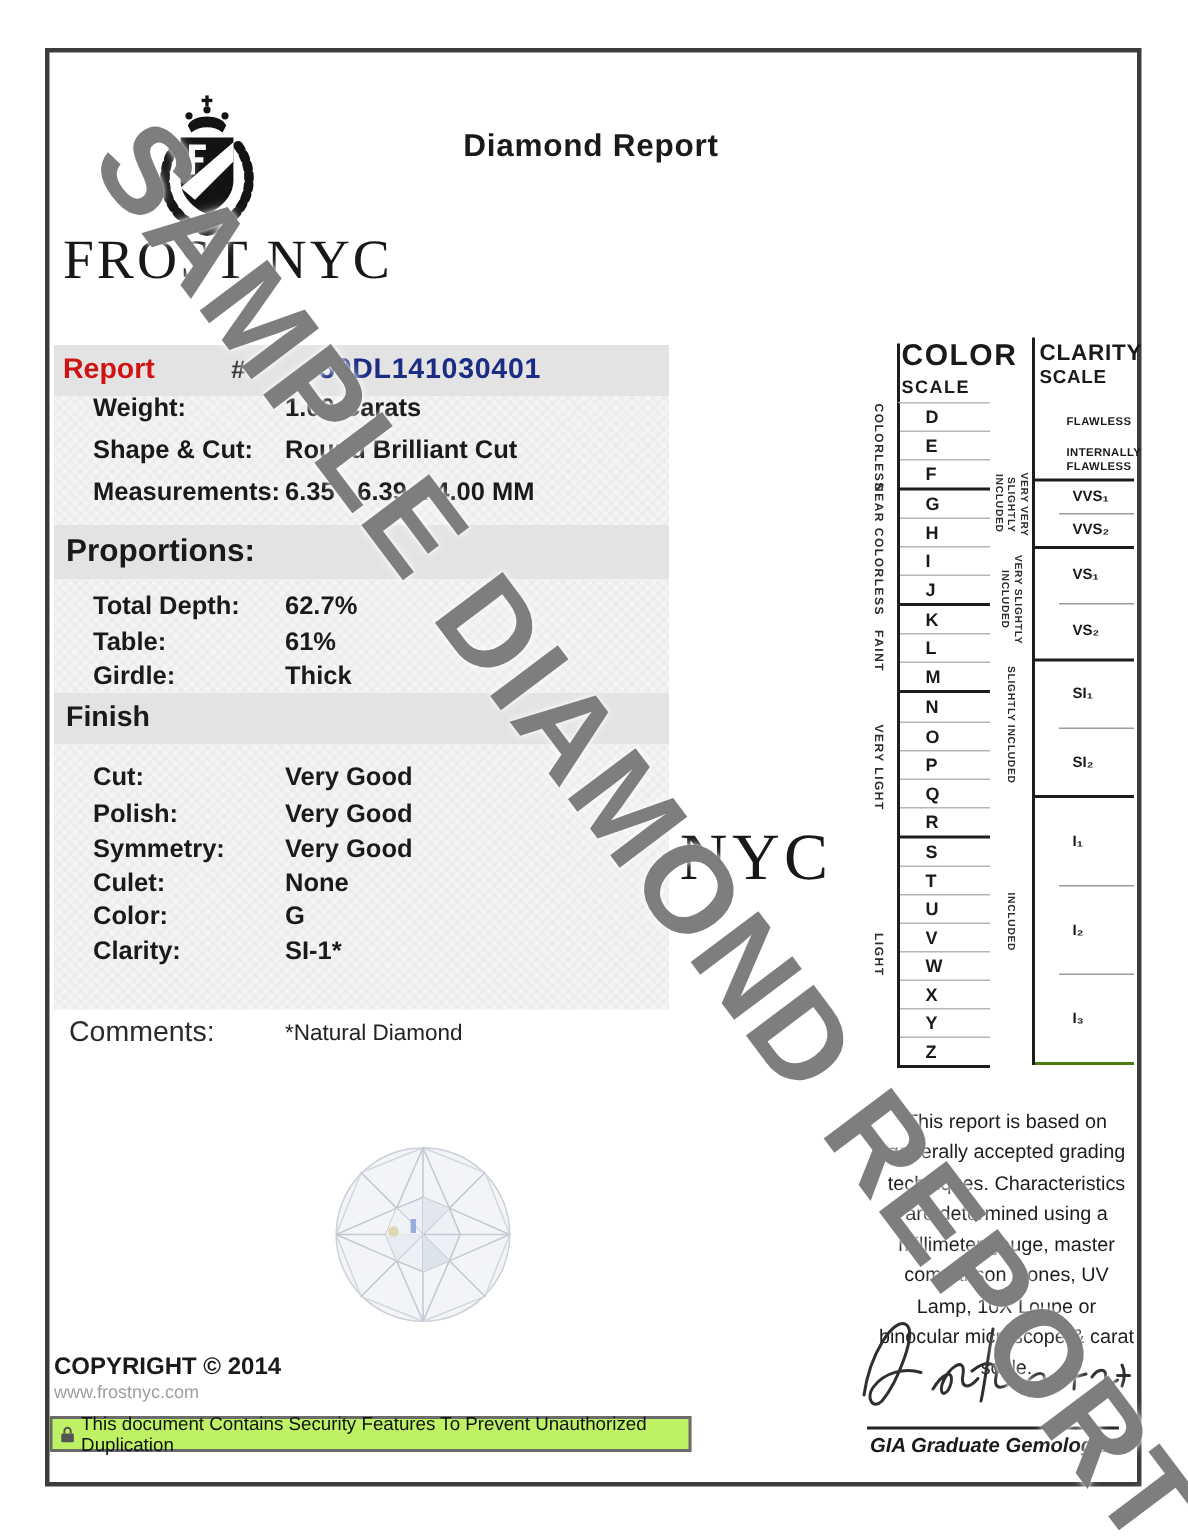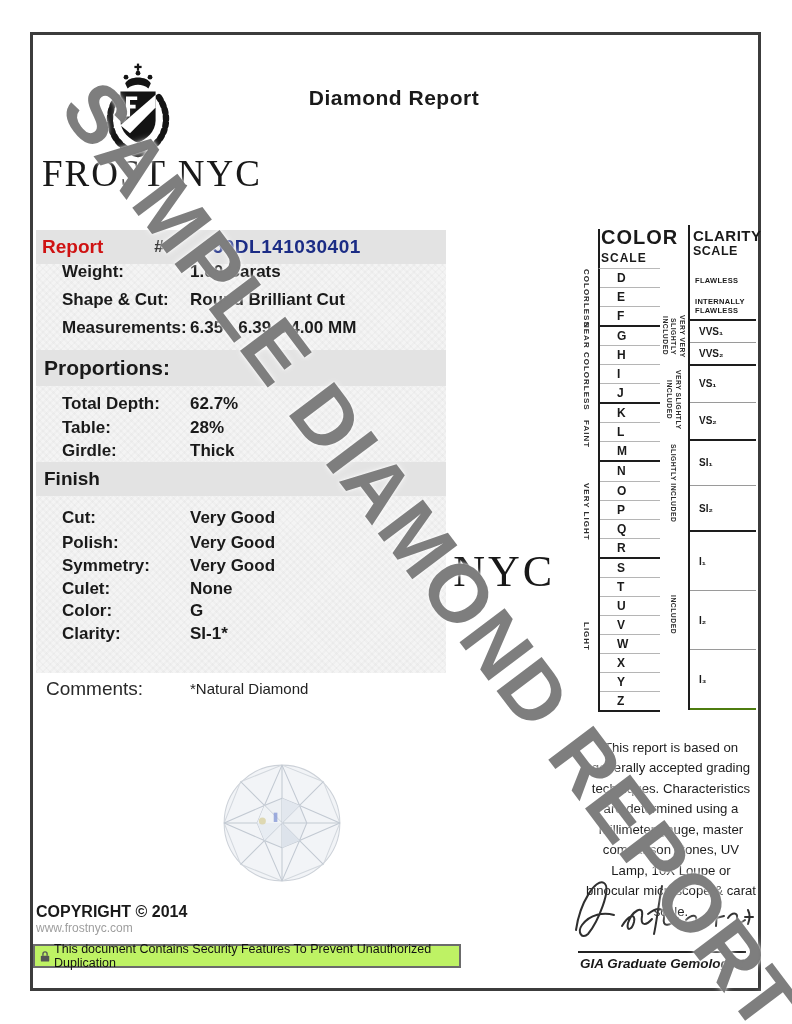--- a/index.html
+++ b/index.html
@@ -44,21 +44,21 @@
            border-left:2px solid #1d1d1d;border-top:1px solid #b9b9b9;box-sizing:border-box;}
   .cs-row{flex:1;display:flex;align-items:center;padding-left:17px;border-bottom:1px solid #b5b5b5;
           font-weight:bold;font-size:12px;}
   .cs-row.g-end{border-bottom:2px solid #1d1d1d;}
   .cs-glabel{position:absolute;left:578px;width:16px;display:flex;align-items:center;justify-content:center;
              writing-mode:vertical-rl;font-size:8px;font-weight:bold;letter-spacing:1px;color:#2d2d2d;white-space:nowrap;}
   .cl-sections{position:absolute;left:688px;top:268px;width:68px;height:442px;display:flex;flex-direction:column;
                border-left:2px solid #1d1d1d;box-sizing:border-box;}
   .cl-sec{display:flex;flex-direction:column;border-bottom:2px solid #1d1d1d;}
   .cl-sec:last-child{border-bottom:2px solid #4d7c0f;}
-  .cl-cell{flex:1;display:flex;align-items:center;padding-left:9px;font-weight:bold;font-size:10px;}
+  .cl-cell{flex:1;display:flex;align-items:center;padding-left:9px;font-weight:bold;font-size:10px;margin-left:16px;}
   .cl-cell + .cl-cell{border-top:1px solid #9a9a9a;}
   .cl-cell.fl{font-size:7.5px;line-height:1.2;padding-left:5px;letter-spacing:.3px;}
   .cl-sec.s1 .cl-cell + .cl-cell{border-top:none;}
   .cl-glabel{position:absolute;left:660px;width:26px;display:flex;align-items:center;justify-content:center;
              writing-mode:vertical-rl;font-size:6.8px;line-height:8.5px;font-weight:bold;letter-spacing:.5px;
              color:#2d2d2d;text-align:center;}
   
   .disclaimer{position:absolute;left:583px;top:738px;width:176px;text-align:center;
               font-size:13.2px;line-height:1.55;color:#1c1c1c;}
   .signature-svg{position:absolute;left:568px;top:868px;width:192px;height:82px;}
@@ -136,21 +136,21 @@
 
     <div class="band band-proportions">
       <span class="band-h">Proportions:</span>
     </div>
     <div class="prow" style="top:162px">
       <span class="lbl">Total Depth:</span>
       <span class="val">62.7%</span>
     </div>
     <div class="prow" style="top:186px">
       <span class="lbl">Table:</span>
-      <span class="val">28%</span>
+      <span class="val">61%</span>
     </div>
     <div class="prow" style="top:209px">
       <span class="lbl">Girdle:</span>
       <span class="val">Thick</span>
     </div>
 
     <div class="band band-finish">
       <span class="band-h" style="font-size:19px">Finish</span>
     </div>
     <div class="prow" style="top:276px">

